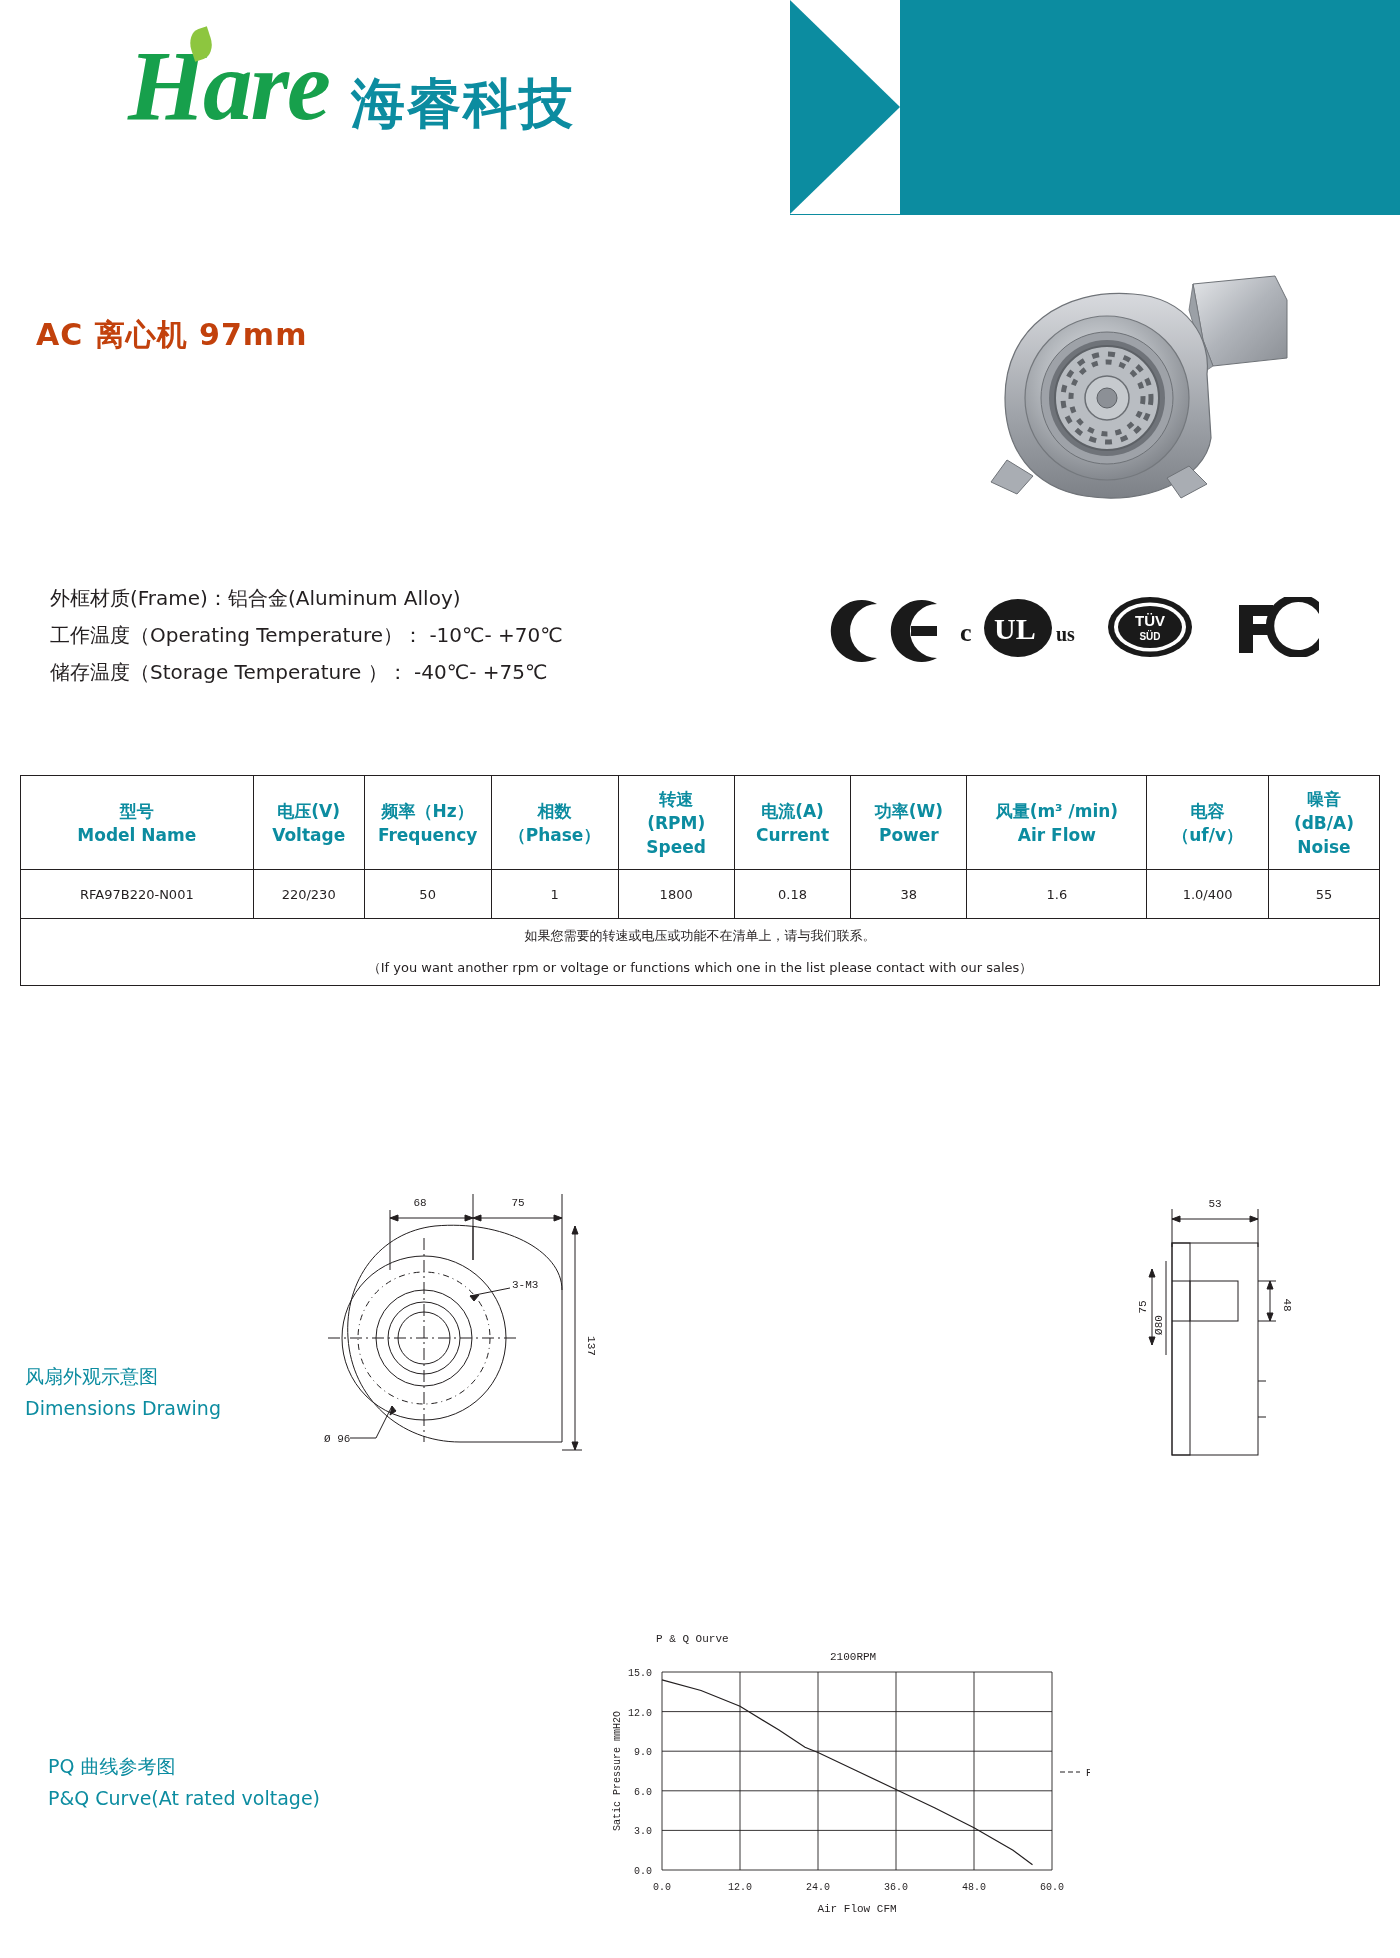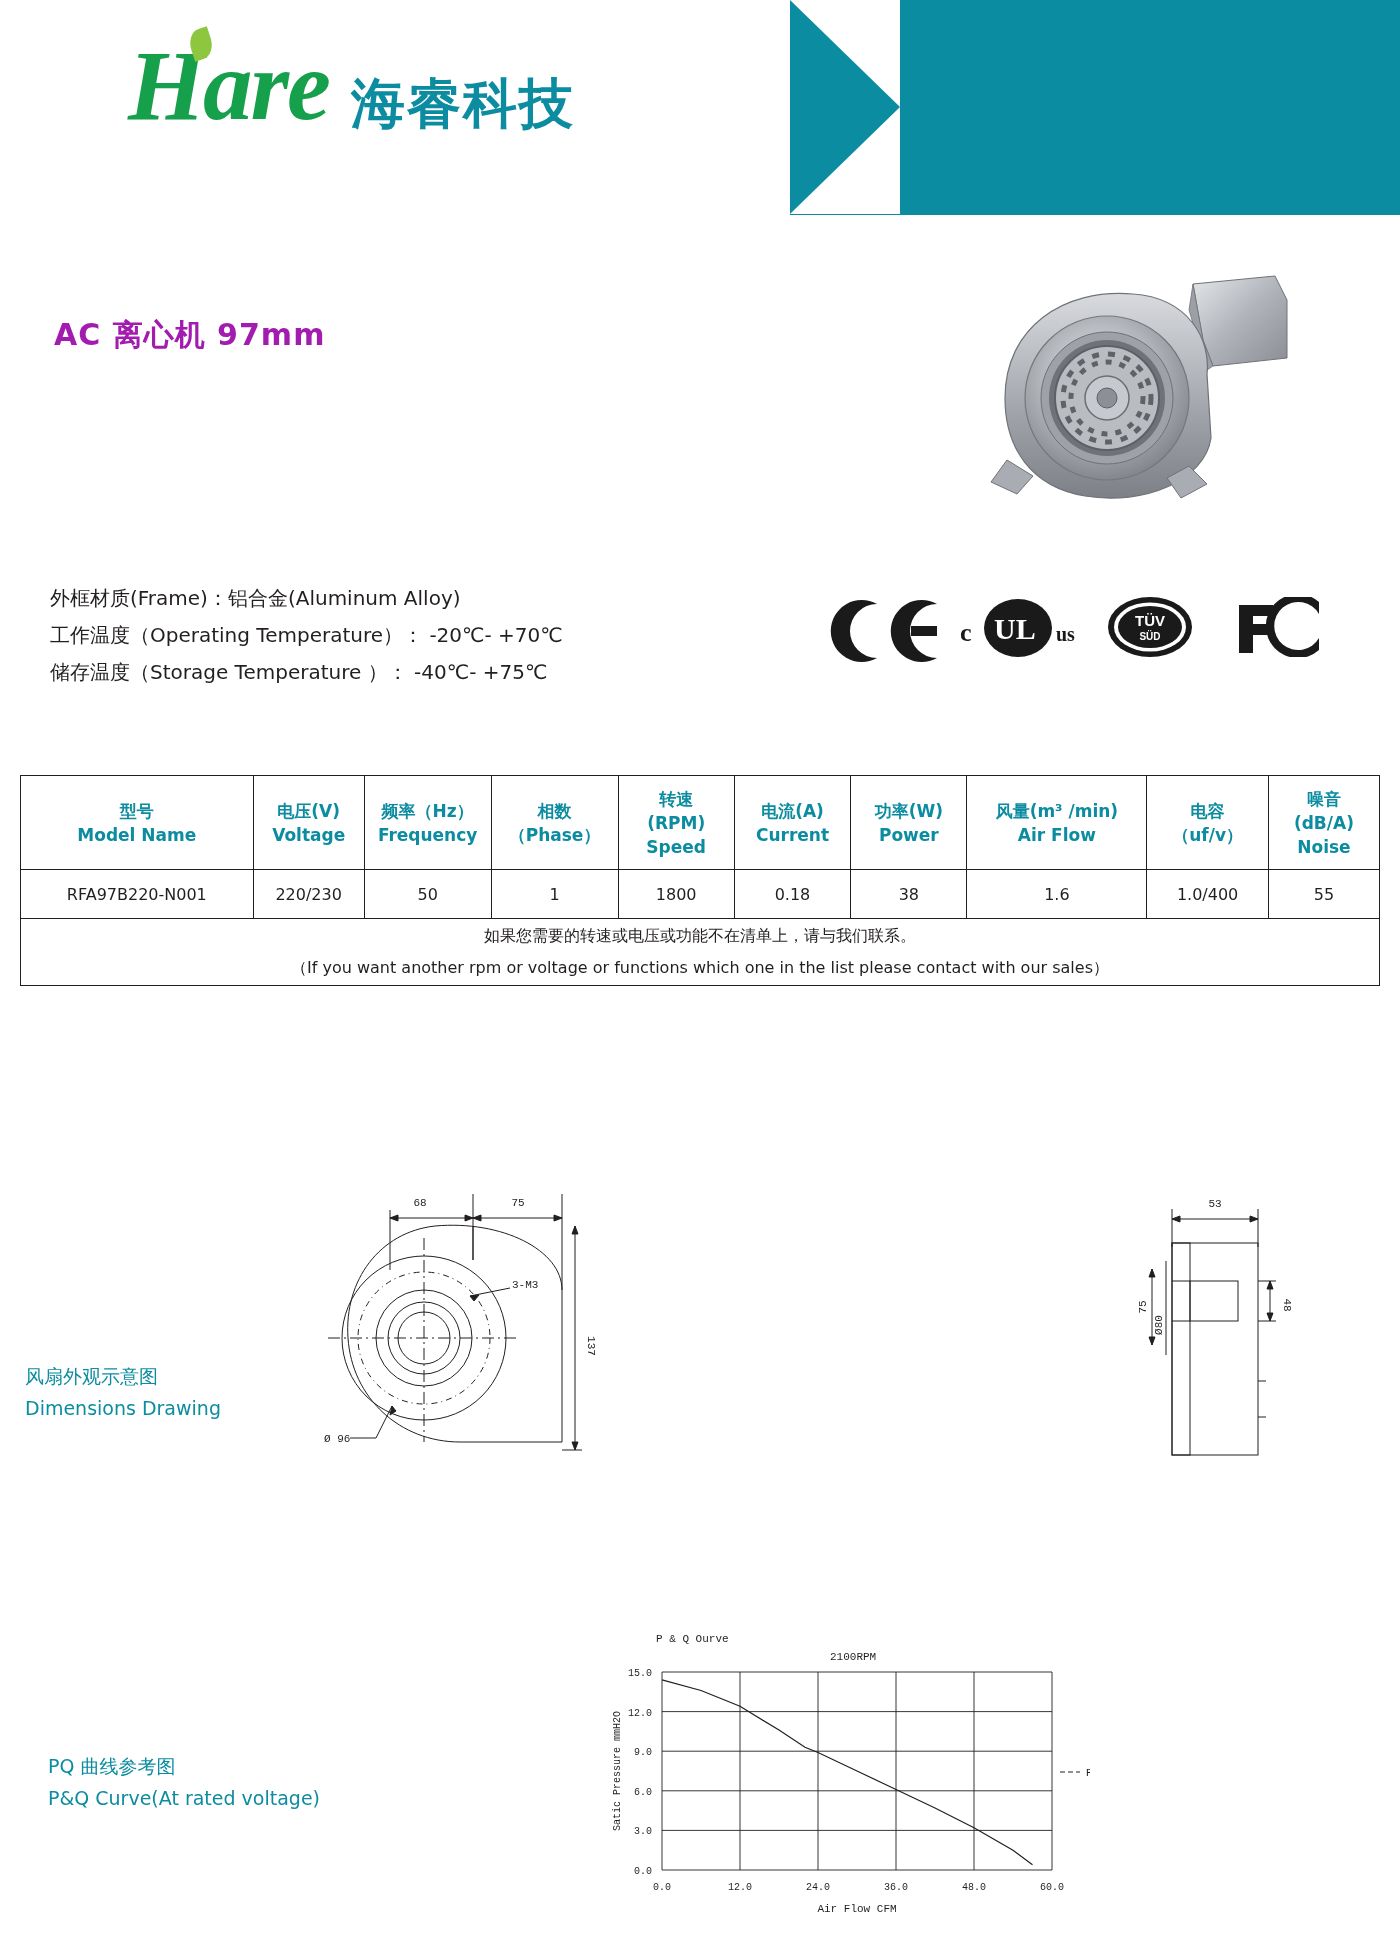--- a/index.html
+++ b/index.html
@@ -34,22 +34,22 @@
     background:#8dc63f;border-radius:60% 0 60% 0;transform:rotate(-18deg);
   }
   .logo-cn{
     font-family:"DejaVu Sans", sans-serif;
     font-size:54px;font-weight:700;color:#0c8ca0;margin-left:22px;
     letter-spacing:2px;line-height:1.05;
   }
 
   
   .title{
-    position:absolute;left:54px;top:315px;
-    font-size:30px;font-weight:700;color:#a21caf;letter-spacing:1px;
+    position:absolute;left:36px;top:315px;
+    font-size:30px;font-weight:700;color:#c2410c;letter-spacing:1px;
     font-family:"DejaVu Sans", sans-serif;
   }
 
   
   .spec-lines{
     position:absolute;left:50px;top:580px;
     font-size:20px;line-height:37px;color:#231f20;
     font-family:"DejaVu Sans", sans-serif;
   }
 
@@ -69,21 +69,21 @@
   table.spec td, table.spec th{
     border:1px solid #231f20;
     text-align:center;vertical-align:middle;
     font-family:"DejaVu Sans", sans-serif;
   }
   table.spec thead th{
     height:85px;padding:4px 2px;
     font-size:17px;font-weight:700;color:#0c8ca0;line-height:24px;
   }
   table.spec tbody td{
-    height:46px;font-size:16px;color:#231f20;font-weight:400;
+    height:46px;font-size:13px;color:#231f20;font-weight:400;
   }
   .note-cell{
     height:88px;font-size:19px;line-height:32px;color:#231f20;font-weight:400;
     font-family:"DejaVu Sans", sans-serif;
   }
 
   
   .sec-label{
     position:absolute;font-family:"DejaVu Sans", sans-serif;
     font-size:19px;font-weight:400;color:#0c8ca0;line-height:32px;
@@ -158,21 +158,21 @@
     <circle cx="132" cy="128" r="22" fill="#c6cace" stroke="#6b6f74" stroke-width="1.5"></circle>
     <circle cx="132" cy="128" r="10" fill="#8c9096" stroke="#5d6166" stroke-width="1"></circle>
 
     <path d="M32 190 L16 212 L42 224 L58 206 Z" fill="#a9adb3" stroke="#6f7378" stroke-width="1"></path>
     <path d="M214 196 L232 214 L206 228 L192 208 Z" fill="#a9adb3" stroke="#6f7378" stroke-width="1"></path>
   </svg>
 </div>
 
 <div class="spec-lines">
   <div>外框材质(Frame)：铝合金(Aluminum Alloy)</div>
-  <div>工作温度（Operating Temperature）： -20℃- +70℃</div>
+  <div>工作温度（Operating Temperature）： -10℃- +70℃</div>
   <div>储存温度（Storage Temperature  ）： -40℃- +75℃</div>
 </div>
 
 <div class="certs">
   <div class="cert-ce">
     <svg width="120" height="62" viewBox="0 0 120 62">
       <path d="M52 4 A27 27 0 1 0 52 58 A31 31 0 1 1 52 4 Z" fill="#1a1a1a"></path>
       <path d="M112 4 A27 27 0 1 0 112 58 A31 31 0 1 1 112 4 Z M86 26 h26 v10 h-26 Z" fill="#1a1a1a"></path>
     </svg>
   </div>

